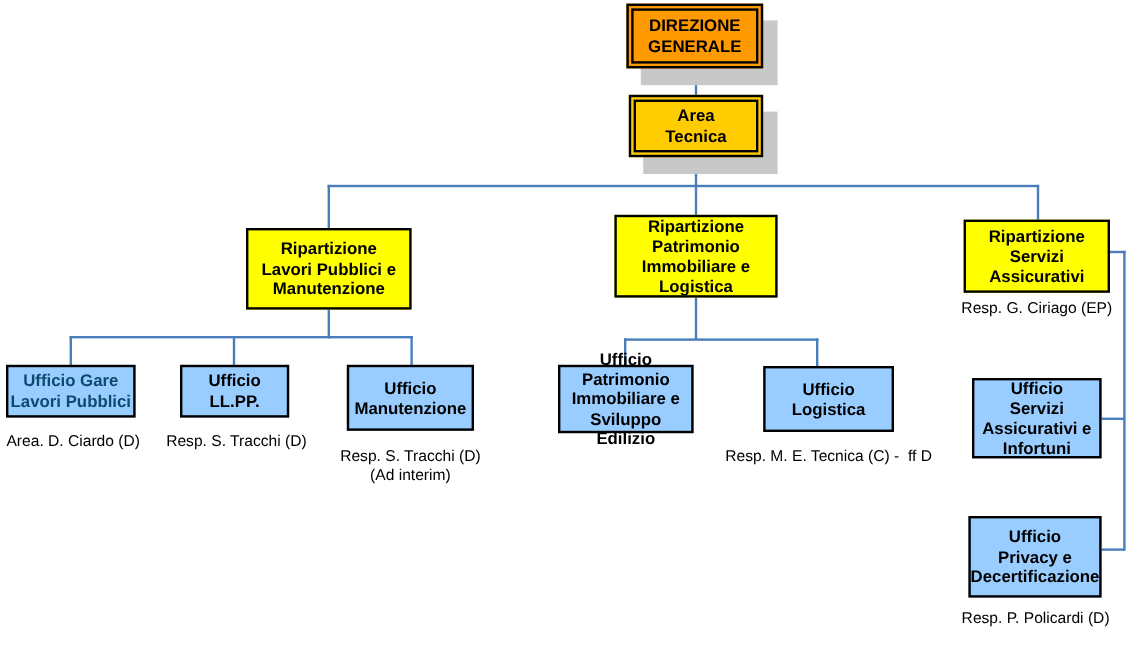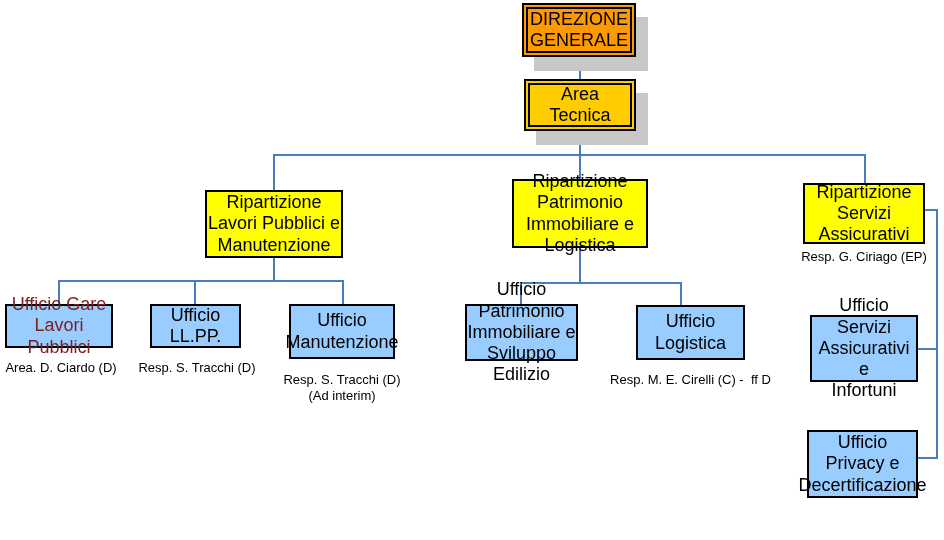--- a/index.html
+++ b/index.html
@@ -5,28 +5,28 @@
   html,body{margin:0;padding:0;background:#ffffff;}
   #canvas{
     position:relative;width:944px;height:540px;background:#ffffff;overflow:hidden;
     font-family:"Liberation Sans", sans-serif;color:#000;
   }
   .node{
     position:absolute;display:flex;align-items:center;justify-content:center;
     text-align:center;box-sizing:border-box;
   }
   .node .lbl{
-    white-space:pre-wrap;font-weight:normal;font-size:18px;line-height:1.18;
+    white-space:pre-wrap;font-weight:bold;font-size:14px;line-height:1.18;
   }
   .orange{background:#FF9900;border:6px double #000;}
   .gold{background:#FFCC00;border:6px double #000;}
   .shadow{box-shadow:12px 14px 0 #c8c8c8;}
   .yellow{background:#FFFF00;border:2px solid #000;}
   .blue{background:#99CCFF;border:2px solid #000;}
-  .redtext .lbl{color:#7f1d1d;}
+  .redtext .lbl{color:#0c4a6e;}
   .resp{
     position:absolute;text-align:center;font-size:13px;line-height:1.25;
     white-space:pre-wrap;color:#000;
   }
   .cn{position:absolute;background:#4a7ebb;}
   .cn.v{width:2px;}
   .cn.h{height:2px;}
 </style>
 </head>
 <body>
@@ -109,28 +109,29 @@
     <span class="lbl">Ufficio
 Patrimonio
 Immobiliare e
 Sviluppo Edilizio</span>
   </div>
 
   <div class="node blue" style="left:636px;top:305px;width:109px;height:55px">
     <span class="lbl">Ufficio
 Logistica</span>
   </div>
-  <div class="resp" style="left:583px;top:372px;width:215px">Resp. M. E. Cirelli (C) -  ff D</div>
+  <div class="resp" style="left:583px;top:372px;width:215px">Resp. M. E. Tecnica (C) -  ff D</div>
 
   <div class="node blue" style="left:810px;top:315px;width:108px;height:67px">
     <span class="lbl">Ufficio
 Servizi
 Assicurativi e
 Infortuni</span>
   </div>
 
   <div class="node blue" style="left:807px;top:430px;width:111px;height:68px">
     <span class="lbl">Ufficio
 Privacy e
 Decertificazione</span>
   </div>
+  <div class="resp" style="left:795px;top:507px;width:136px">Resp. P. Policardi (D)</div>
 
 </div>
 
 </body></html>

